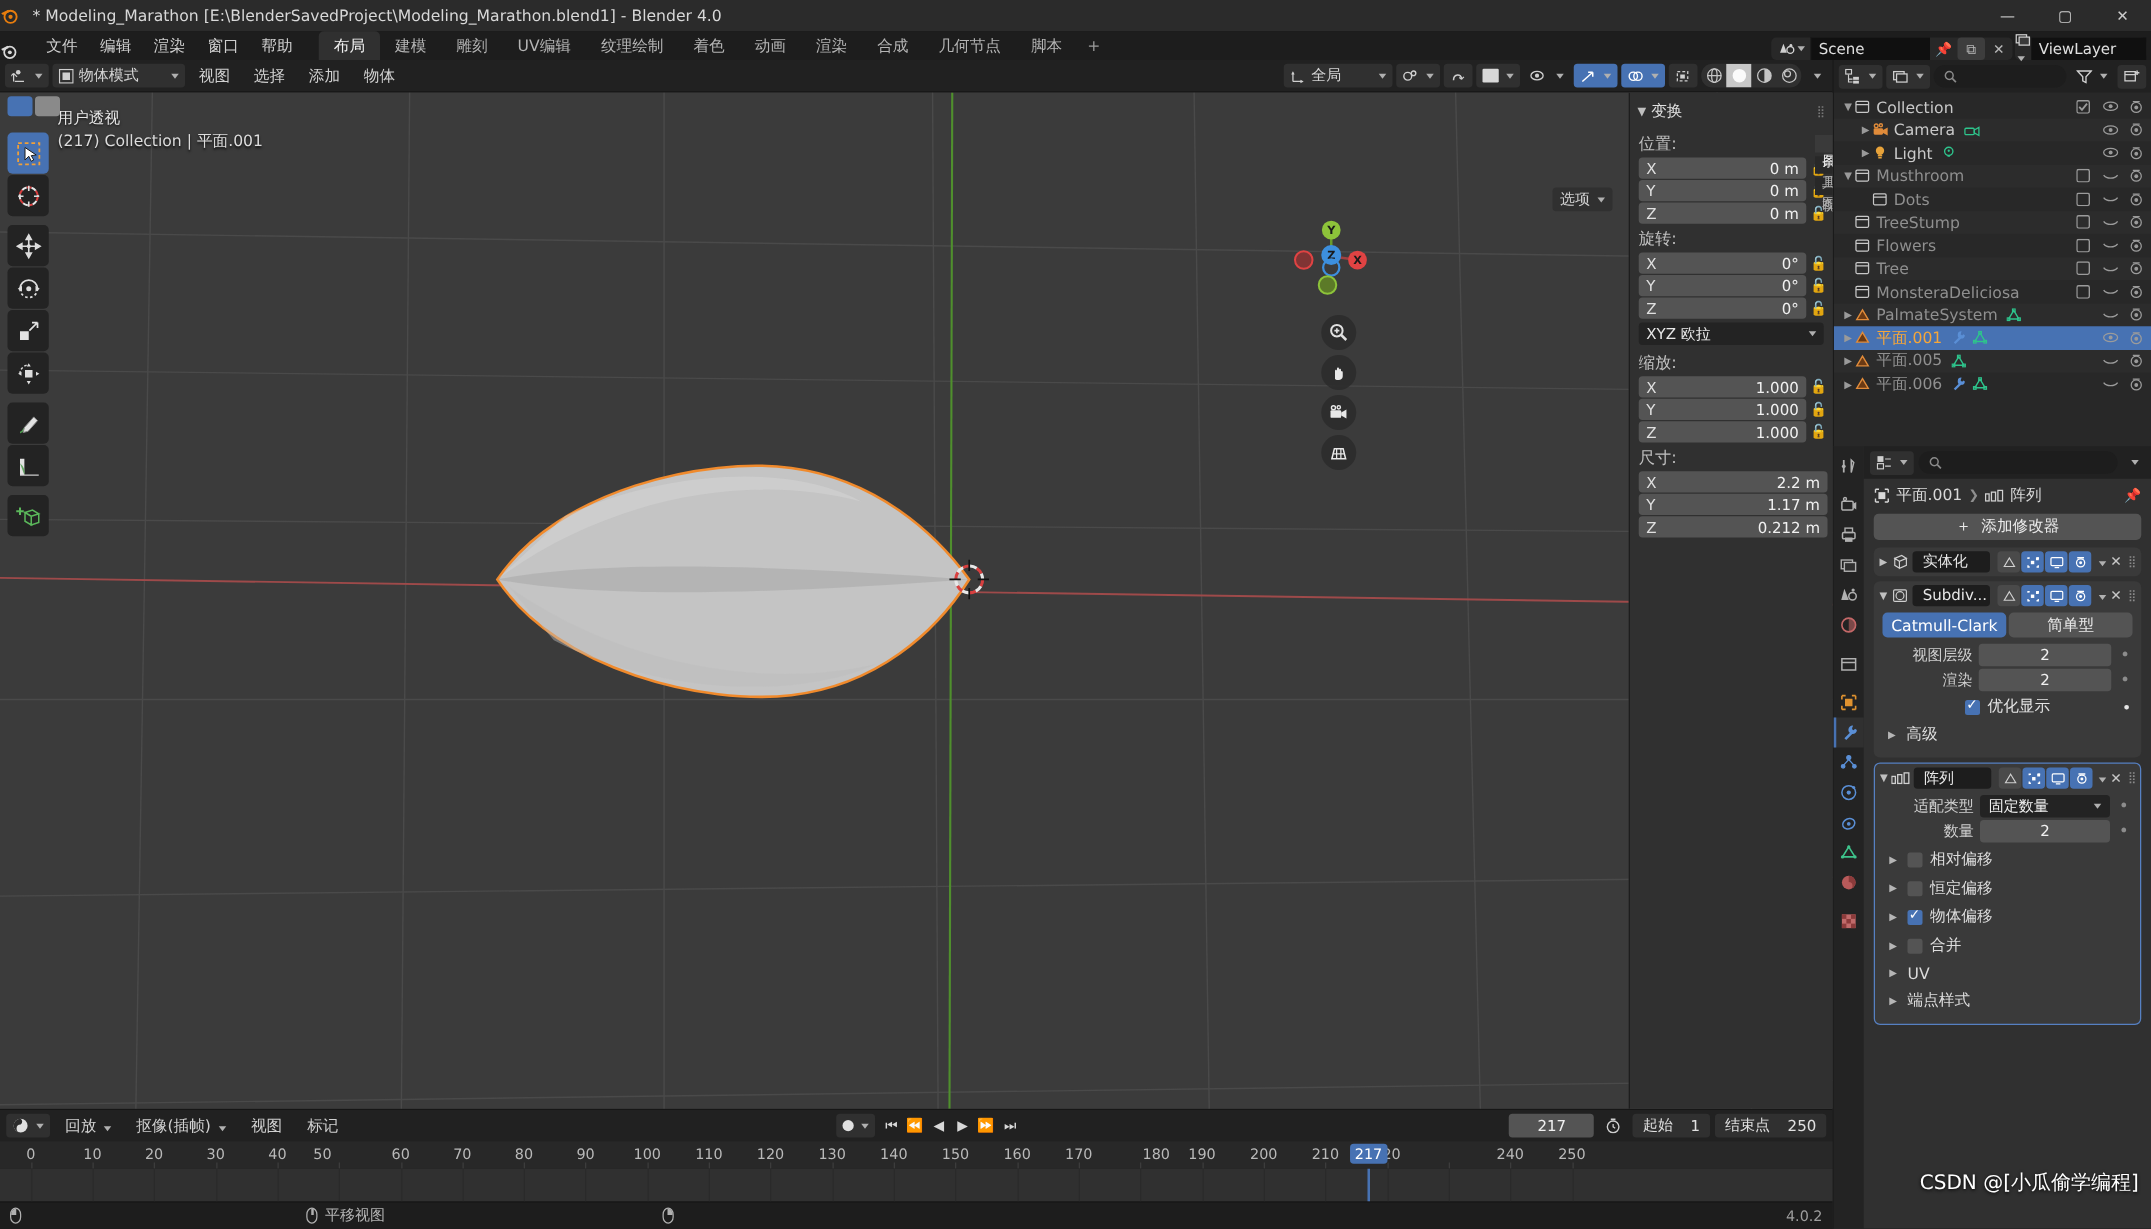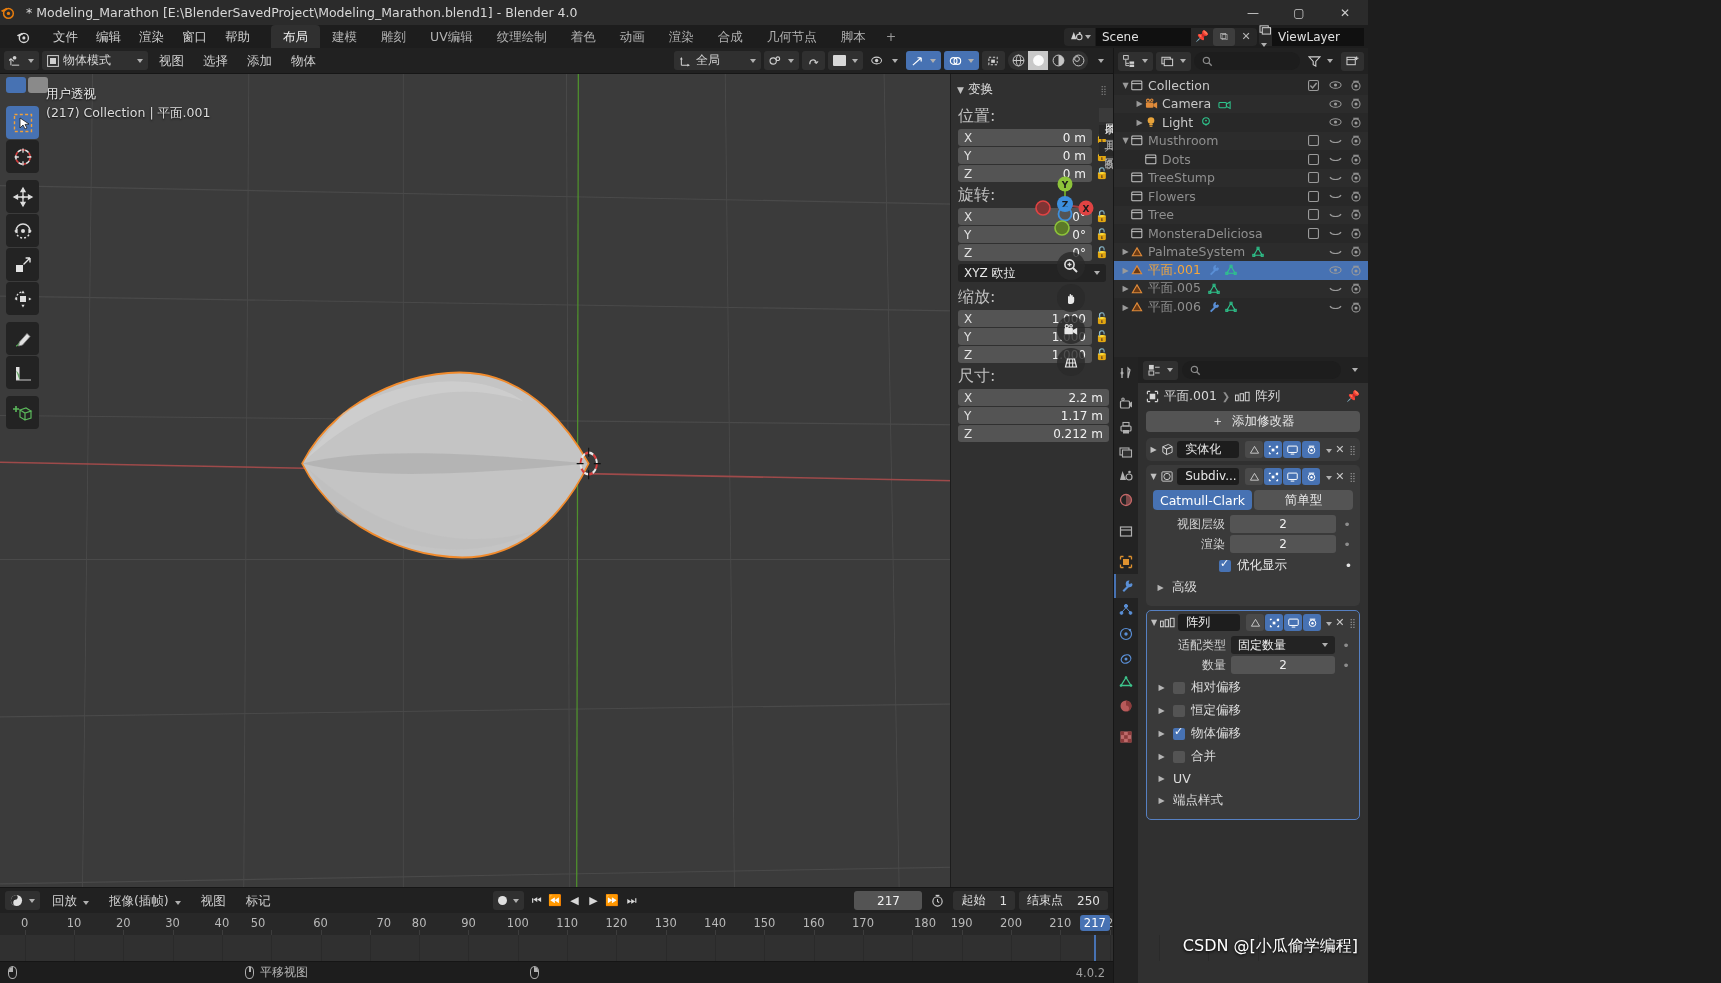--- a/index.html
+++ b/index.html
@@ -3,31 +3,31 @@
 <meta charset="utf-8">
 <style>
   * { box-sizing: border-box; margin:0; padding:0; }
   html,body { width:1721px; height:983px; overflow:hidden; background:#1d1d1d; }
   body {
     font-family: "DejaVu Sans", "Liberation Sans", sans-serif;
     font-size: 12.5px;
     color: #e5e5e5;
     -webkit-font-smoothing: antialiased;
   }
-  .app { position:relative; width:1368px; height:983px; display:flex; flex-direction:column; }
+  .app { position:relative; width:1721px; height:983px; display:flex; flex-direction:column; }
 
   
   .titlebar { height:25px; background:#2b2b2b; display:flex; align-items:center; flex:0 0 25px; }
   .titlebar .blogo { width:26px; text-align:center; color:#e87d0d; font-size:14px; }
   .titlebar .ttl { font-size:12.5px; color:#d8d8d8; }
   .titlebar .wbtns { margin-left:auto; display:flex; height:25px; }
   .titlebar .wbtns div { width:46px; height:25px; display:flex; align-items:center; justify-content:center; color:#ccc; font-size:12px;}
 
   
-  .topbar { height:23px; background:#1d1d1d; display:flex; align-items:center; flex:0 0 23px; position:relative;padding-left:16px; }
+  .topbar { height:23px; background:#1d1d1d; display:flex; align-items:flex-end; flex:0 0 23px; position:relative; }
   .topbar .blogo2 { width:28px; text-align:center; color:#e87d0d; font-size:13px; }
   .menuitem { padding:0 9px; height:23px; line-height:23px; color:#d0d0d0; font-size:12.5px; cursor:default; }
   .ws-tabs { display:flex; align-items:flex-end; height:23px; margin-left:12px; }
   .ws-tab { padding:0 12px; height:23px; line-height:23px; color:#b4b4b4; font-size:12.5px;
             border-radius:4px 4px 0 0; }
   .ws-tab.active { background:#303030; color:#f0f0f0; }
   .ws-plus { padding:0 8px; color:#9a9a9a; height:23px; line-height:23px; }
   .topbar-right { margin-left:auto; display:flex; align-items:center; gap:2px; padding-right:4px; }
   .scene-widget { display:flex; align-items:center; background:#282828; border-radius:4px; height:18px; }
   .scene-widget .ic { padding:0 4px 0 6px; color:#c8c8c8; font-size:11px; display:flex; align-items:center; }
@@ -77,21 +77,21 @@
   .navbtns { position:absolute; left:1057px; top:178px; display:flex; flex-direction:column; gap:4px; z-index:5;}
   .navbtn { width:28px;height:28px;border-radius:50%;background:#2a2a2ad0;display:flex;
             align-items:center;justify-content:center;color:#ddd;font-size:13px;}
   .opt-btn { position:absolute; right:calc(100% - 1290px); top:76px; background:#303030; border-radius:3px;
              height:19px; display:flex; align-items:center; padding:0 6px; font-size:12px; color:#d0d0d0; z-index:5;}
 
   
   .npanel { position:absolute; right:0; top:0; width:163px; bottom:0; background:#303030;
             border-left:1px solid #1d1d1d; z-index:4; padding:4px 0 0 0; }
   .np-head { display:flex; align-items:center; gap:4px; padding:3px 6px 6px 6px; color:#e0e0e0; font-size:12.5px;}
-  .np-sect { font-size:16px; color:#c0c0c0; padding:2px 7px 2px 7px; }
+  .np-sect { font-size:13px; color:#c0c0c0; padding:2px 7px 2px 7px; }
   .np-row { display:flex; align-items:center; gap:3px; padding:0 4px 0 7px; margin-bottom:1px; }
   .np-field { flex:1; height:17px; background:#545454; border-radius:3px; display:flex; align-items:center;
               justify-content:space-between; padding:0 6px; font-size:12px; color:#e8e8e8; }
   .np-field .lbl { color:#e0e0e0; }
   .np-field .val { color:#f0f0f0; }
   .np-field.dim { background:#545454; }
   .np-lock { width:14px; text-align:center; color:#9d9d9d; font-size:11px; }
   .np-select { margin:3px 7px 3px 7px; height:18px; background:#232323; border-radius:3px;
                display:flex; align-items:center; justify-content:space-between; padding:0 6px;
                font-size:12px; color:#e8e8e8; }
@@ -725,21 +725,21 @@
             <div class="tick" style="left: 123.289px;">20</div>
             <div class="tickline" style="left: 172.605px;"></div>
             <div class="tick" style="left: 172.605px;">30</div>
             <div class="tickline" style="left: 221.92px;"></div>
             <div class="tick" style="left: 221.92px;">40</div>
             <div class="tickline" style="left: 271.236px;"></div>
             <div class="tick" style="left: 258px;">50</div>
             <div class="tickline" style="left: 320.551px;"></div>
             <div class="tick" style="left: 320.551px;">60</div>
             <div class="tickline" style="left: 369.867px;"></div>
-            <div class="tick" style="left: 369.867px; margin-left: 14px;">70</div>
+            <div class="tick" style="left: 369.867px;">70</div>
             <div class="tickline" style="left: 419.183px;"></div>
             <div class="tick" style="left: 419.183px;">80</div>
             <div class="tickline" style="left: 468.498px;"></div>
             <div class="tick" style="left: 468.498px;">90</div>
             <div class="tickline" style="left: 517.814px;"></div>
             <div class="tick" style="left: 517.814px;">100</div>
             <div class="tickline" style="left: 567.129px;"></div>
             <div class="tick" style="left: 567.129px;">110</div>
             <div class="tickline" style="left: 616.445px;"></div>
             <div class="tick" style="left: 616.445px;">120</div>

